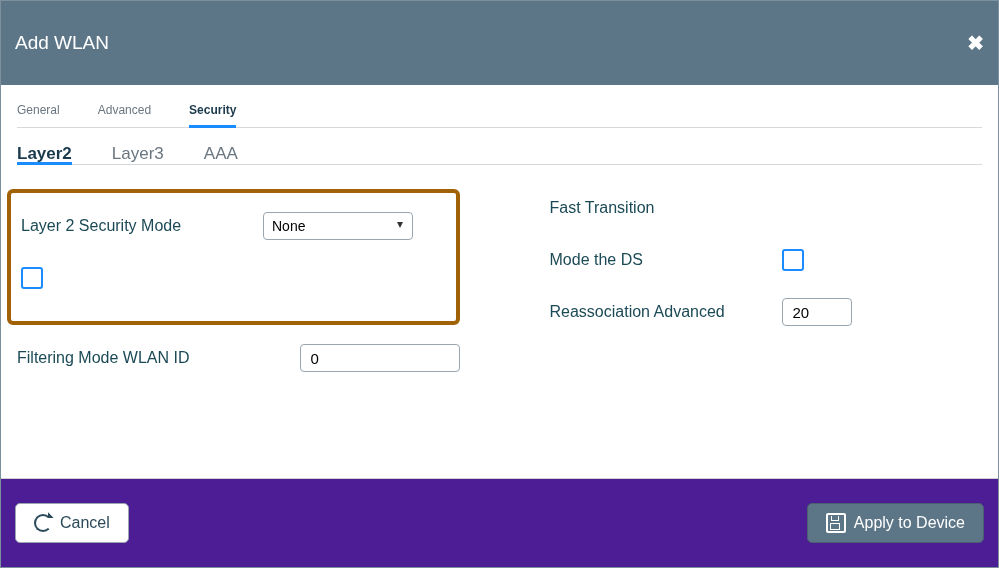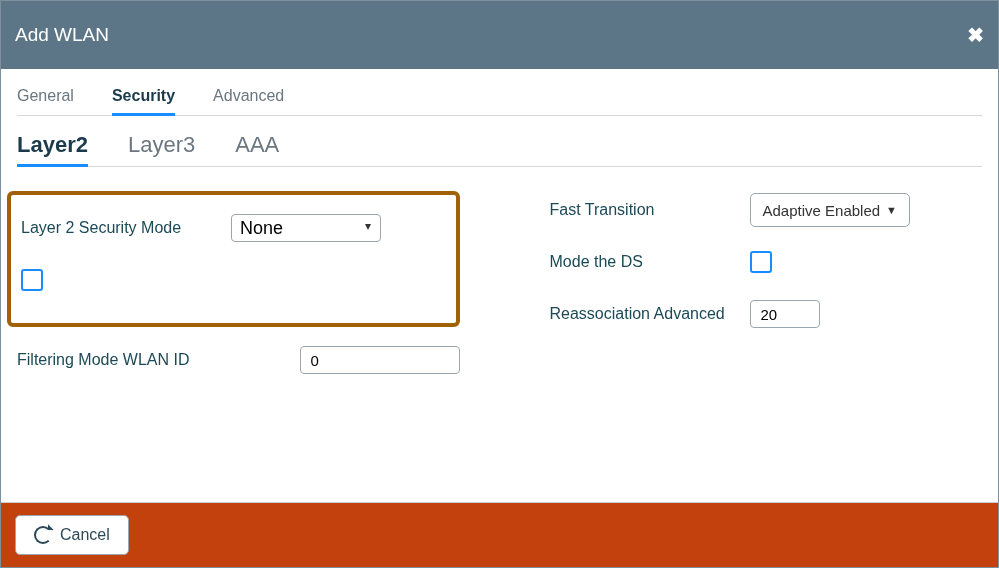--- a/index.html
+++ b/index.html
@@ -18,21 +18,21 @@
     border: 1px solid #7c909e;
     display: flex;
     flex-direction: column;
   }
   .titlebar {
     background: #5c7687;
     color: #fff;
     height: 60px;
     display: flex;
     align-items: center;
-    padding: 4px 14px;
+    padding: 12px 14px;
     font-size: 19px;
     font-weight: 400;
     justify-content: space-between;
   }
   .close-x {
     font-size: 20px;
     cursor: pointer;
     font-weight: bold;
   }
   .body {
@@ -43,26 +43,26 @@
     overflow: hidden;
   }
   .tabs, .subtabs {
     display: flex;
     border-bottom: 1px solid #d8d8d8;
     margin-top: 6px;
   }
   .tabs .tab, .subtabs .tab {
     padding: 12px 0 10px 0;
     margin-right: 38px;
-    font-size: 16px;
+    font-size: 12px;
     color: #6a7680;
     cursor: pointer;
     position: relative;
   }
-  .subtabs .tab { font-size: 22px; margin-right: 40px; padding: 10px 0 8px 0;}
+  .subtabs .tab { font-size: 17px; margin-right: 40px; padding: 10px 0 0 0;}
   .tab.active {
     color: #1b3a4b;
     font-weight: 700;
   }
   .tab.active::after {
     content: "";
     position: absolute;
     left: 0; right: 0; bottom: -1px;
     height: 3px;
     background: #1a8cff;
@@ -76,41 +76,42 @@
     width: 50%;
     box-sizing: border-box;
   }
   .col-left { padding-right: 40px; }
   .col-right { padding-left: 50px; }
   .row {
     display: flex;
     align-items: center;
     min-height: 38px;
     margin-bottom: 14px;
+    gap: 32px;
   }
   .row-label {
     width: 210px;
     color: #1b4a56;
     font-size: 16px;
   }
   .col-right .row-label { width: 200px; }
   .highlight-box {
     border: 4px solid #a16207;
     border-radius: 6px;
     padding: 14px 10px 10px 10px;
     margin-left: -10px;
     margin-bottom: 14px;
   }
   select.control {
     width: 150px;
     height: 28px;
     border: 1px solid #9aa6af;
     border-radius: 4px;
     padding: 2px 8px;
-    font-size: 18px;
+    font-size: 14px;
     background: #fff;
     -webkit-appearance: none;
     -moz-appearance: none;
     appearance: none;
     position: relative;
   }
   .select-wrap {
     position: relative;
     display: inline-block;
   }
@@ -150,26 +151,26 @@
     padding: 0 12px;
     font-size: 15px;
     display: inline-flex;
     align-items: center;
     cursor: pointer;
     gap: 6px;
   }
   .dropdown-btn .caret { font-size: 11px; }
   .footer {
     border-top: 1px solid #d0d0d0;
-    background: #c2410c;
+    background: #4c1d95;
     height: 64px;
     display: flex;
     align-items: center;
     justify-content: space-between;
-    padding: 0 14px;
+    padding: 12px 14px;
   }
   .btn {
     height: 40px;
     border-radius: 5px;
     font-size: 16px;
     display: inline-flex;
     align-items: center;
     gap: 8px;
     padding: 0 18px;
     cursor: pointer;
@@ -230,22 +231,22 @@
 <div class="modal">
   <div class="titlebar">
     <span>Add WLAN</span>
     <span class="close-x">✖</span>
   </div>
 
   <div class="body">
 
     <div class="tabs">
       <div class="tab">General</div>
+      <div class="tab">Advanced</div>
       <div class="tab active">Security</div>
-      <div class="tab">Advanced</div>
     </div>
 
     <div class="subtabs">
       <div class="tab active">Layer2</div>
       <div class="tab">Layer3</div>
       <div class="tab">AAA</div>
     </div>
 
     <div class="form-area">
 
@@ -265,37 +266,37 @@
         </div>
         <div class="row">
           <div class="row-label" style="width:300px;">Filtering Mode WLAN ID</div>
           <input type="text" class="control input-w160" value="0" style="">
         </div>
       </div>
 
       <div class="col col-right">
         <div class="row">
           <div class="row-label">Fast Transition</div>
-          <div class="dropdown-btn">
-            <span>Adaptive Enabled</span>
-            <span class="caret">▼</span>
-          </div>
         </div>
         <div class="row">
           <div class="row-label">Mode the DS</div>
           <span class="checkbox-box"></span>
         </div>
         <div class="row">
           <div class="row-label">Reassociation Advanced</div>
           <input type="text" class="control input-w90" value="20" style="">
         </div>
       </div>
 
     </div>
   </div>
 
   <div class="footer">
     <button class="btn btn-cancel">
       <span class="icon-undo"></span>
       <span>Cancel</span>
     </button>
+    <button class="btn btn-apply">
+      <span class="icon-save"></span>
+      <span>Apply to Device</span>
+    </button>
   </div>
 </div>
 
 </body></html>

